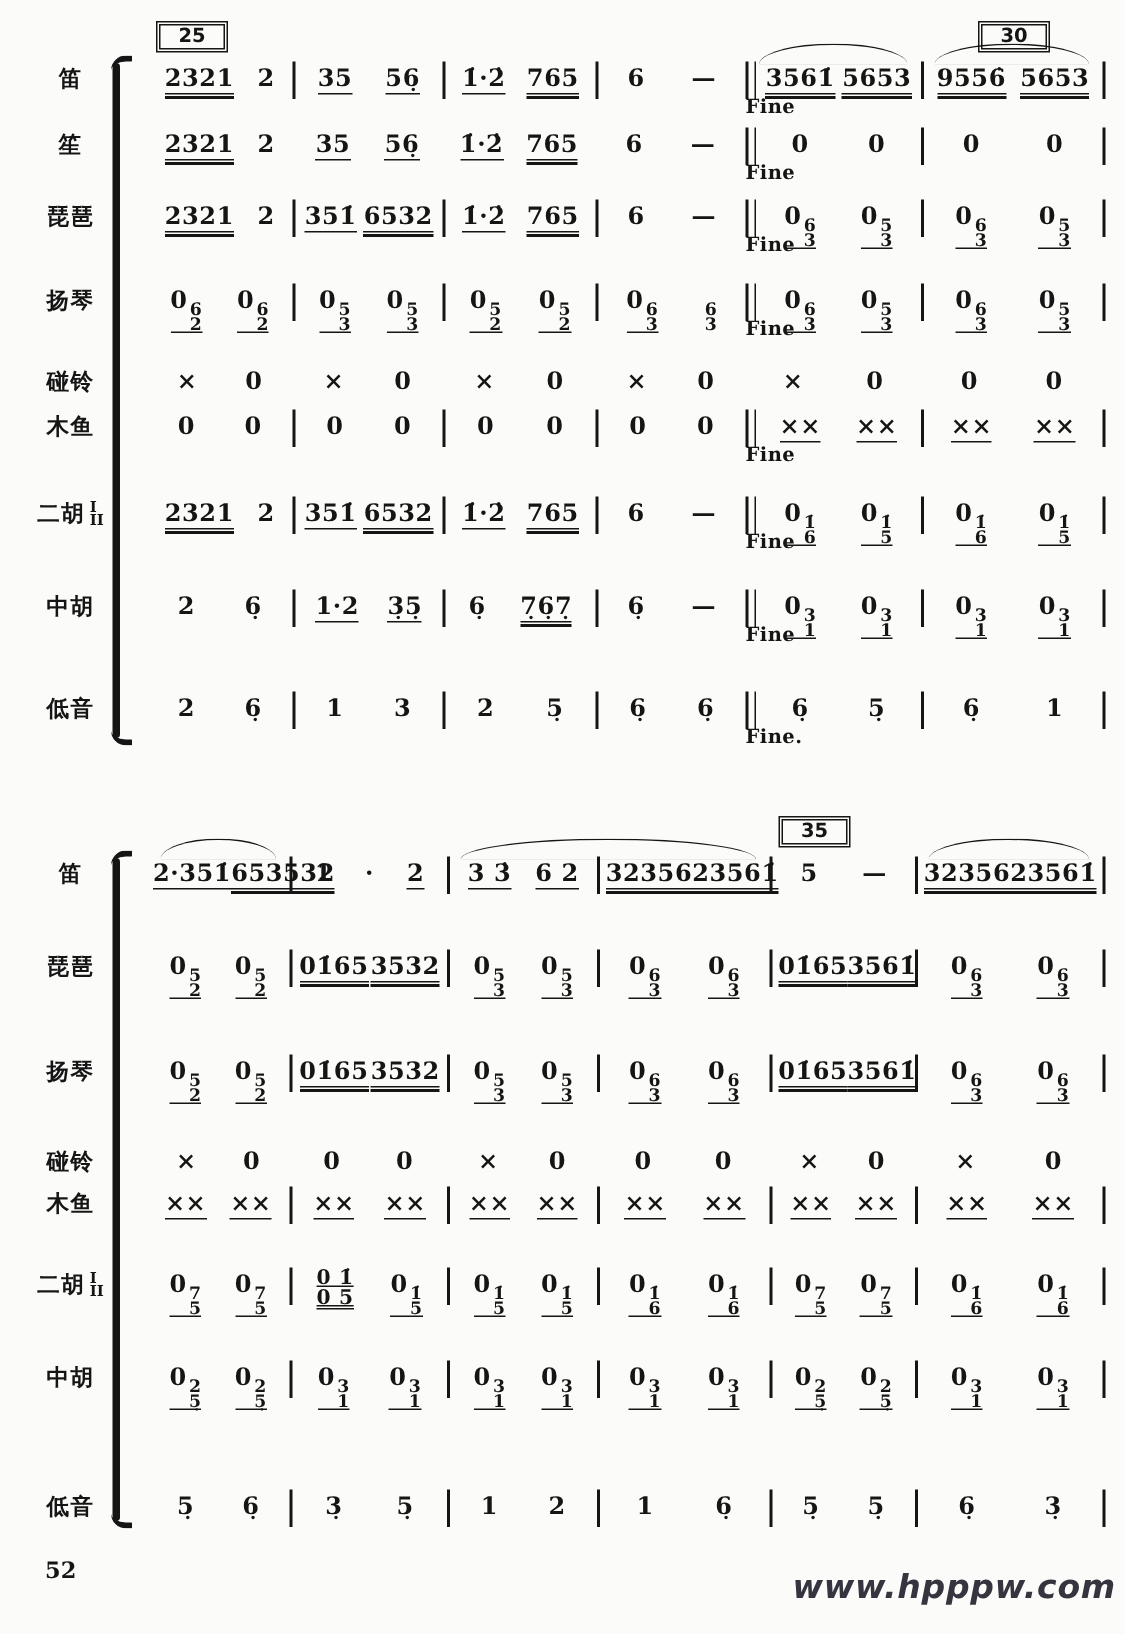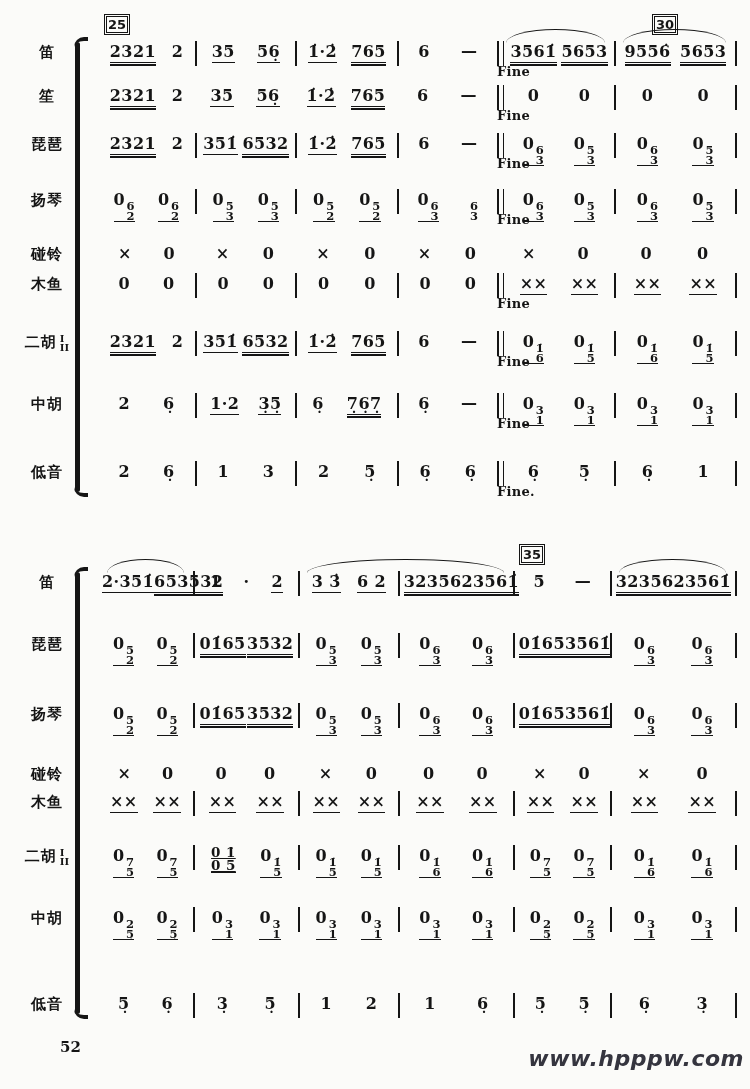--- a/index.html
+++ b/index.html
@@ -28,35 +28,35 @@
     content:"";position:absolute;left:0;right:0;bottom:-3.9px;height:1.7px;background:#151515;
   }
   .chord{display:inline-flex;flex-direction:column;align-items:flex-start;
     vertical-align:-5px;margin-left:1.5px;}
   .chord span{font-size:11.5px;line-height:9.5px;font-weight:bold;}
   .ml{white-space:pre-line;font-size:13.5px;line-height:13px;text-align:left;text-decoration:underline;}
   .bar{width:1.8px;background:#151515;height:25px;margin-top:1px;flex:0 0 auto;}
   .bar.dbl{width:7px;background:transparent;border-left:2.8px solid #151515;border-right:1.8px solid #151515;box-sizing:border-box;}
   .fine{position:absolute;font-size:13px;font-weight:bold;letter-spacing:0.3px;}
   .mark{
-    position:absolute;border:3px double #151515;padding:0 1px;background:#fbfbf9;
+    position:absolute;border:3px double #151515;padding:0 12px;background:#fbfbf9;
     font-size:13px;font-weight:bold;line-height:15px;font-family:"DejaVu Sans","Liberation Sans",sans-serif;
   }
   .slur{
     position:absolute;height:13px;
     border-top:1.7px solid #151515;
     border-radius:50% 50% 0 0 / 100% 100% 0 0;
   }
   .bracket{position:absolute;width:5px;background:#151515;border-radius:3px;}
   .bracket::before,.bracket::after{
     content:"";position:absolute;left:-1px;width:14px;height:9px;
   }
   .bracket::before{top:-5px;border-top:4px solid #151515;border-top-left-radius:10px;}
   .bracket::after{bottom:-5px;border-bottom:4px solid #151515;border-bottom-left-radius:10px;}
-  .pagenum{position:absolute;left:60px;top:1038px;font-size:15px;font-weight:bold;}
+  .pagenum{position:absolute;left:30px;top:1038px;font-size:15px;font-weight:bold;}
   .watermark{
     position:absolute;right:6px;top:1046px;
     font-family:"DejaVu Sans","Liberation Sans",sans-serif;
     font-style:italic;font-weight:bold;font-size:22px;letter-spacing:0.5px;
     color:#35353f;
   }
 </style>
 </head>
 <body style="background: rgb(251, 251, 249); color: rgb(21, 21, 21);">
 

